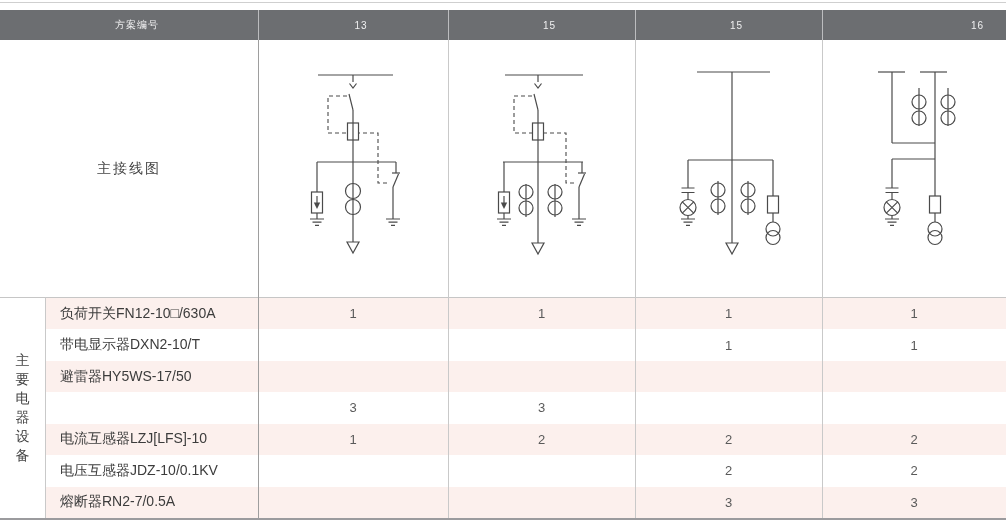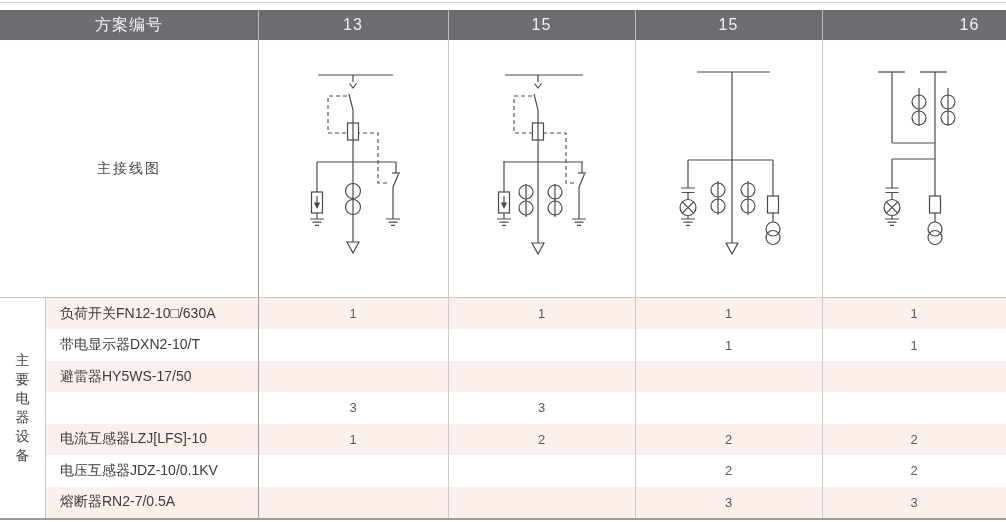--- a/index.html
+++ b/index.html
@@ -4,21 +4,21 @@
 <style>
   html,body{margin:0;padding:0;background:#ffffff;}
   .page{
     position:relative;width:1006px;height:522px;background:#fff;
     font-family:"Liberation Sans","DejaVu Sans",sans-serif;overflow:hidden;
   }
   .topline{position:absolute;left:0;top:2px;width:1006px;height:1px;background:#cfcfcf;}
   
   .hdr{position:absolute;left:0;top:10px;width:1006px;height:30px;background:#6c6e71;}
   .hdr-cell{position:absolute;top:0;height:30px;display:flex;align-items:center;justify-content:center;
-    color:#f0f0f1;font-size:16px;letter-spacing:1px;}
+    color:#f0f0f1;font-size:10px;letter-spacing:1px;padding-left:8px;}
   .hdr-sep{position:absolute;top:0;width:1px;height:30px;background:rgba(255,255,255,0.55);}
   
   .diag-label{position:absolute;left:0;top:40px;width:258px;height:257px;display:flex;
     align-items:center;justify-content:center;color:#454545;font-size:14px;letter-spacing:2px;}
   .dsvg{position:absolute;top:40px;height:257px;}
   .dsvg path,.dsvg rect,.dsvg circle,.dsvg polygon{stroke:#4a4a4a;stroke-width:1.2;fill:none;}
   .dsvg .dash{stroke-dasharray:4,3;stroke-width:1.1;}
   .dsvg .wfill{fill:#ffffff;}
   .dsvg .solid{fill:#4a4a4a;stroke:none;}
   

